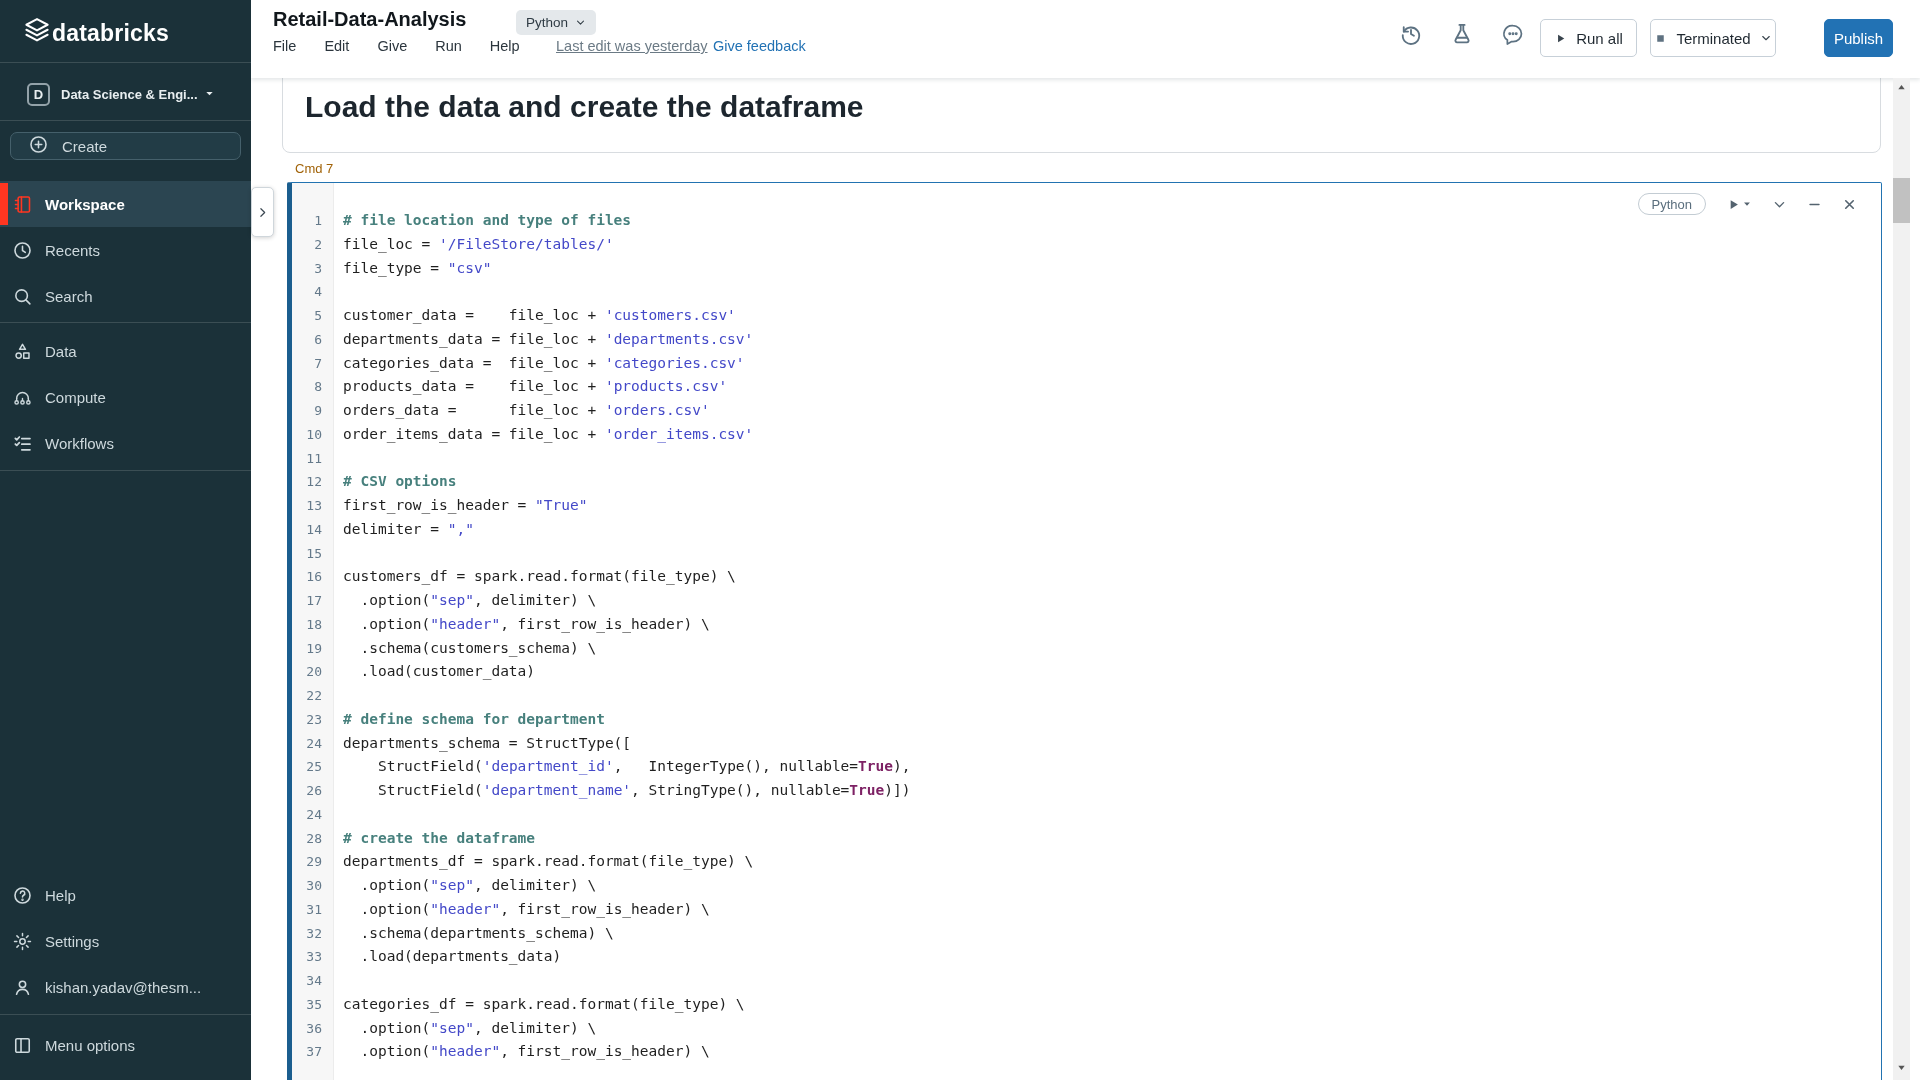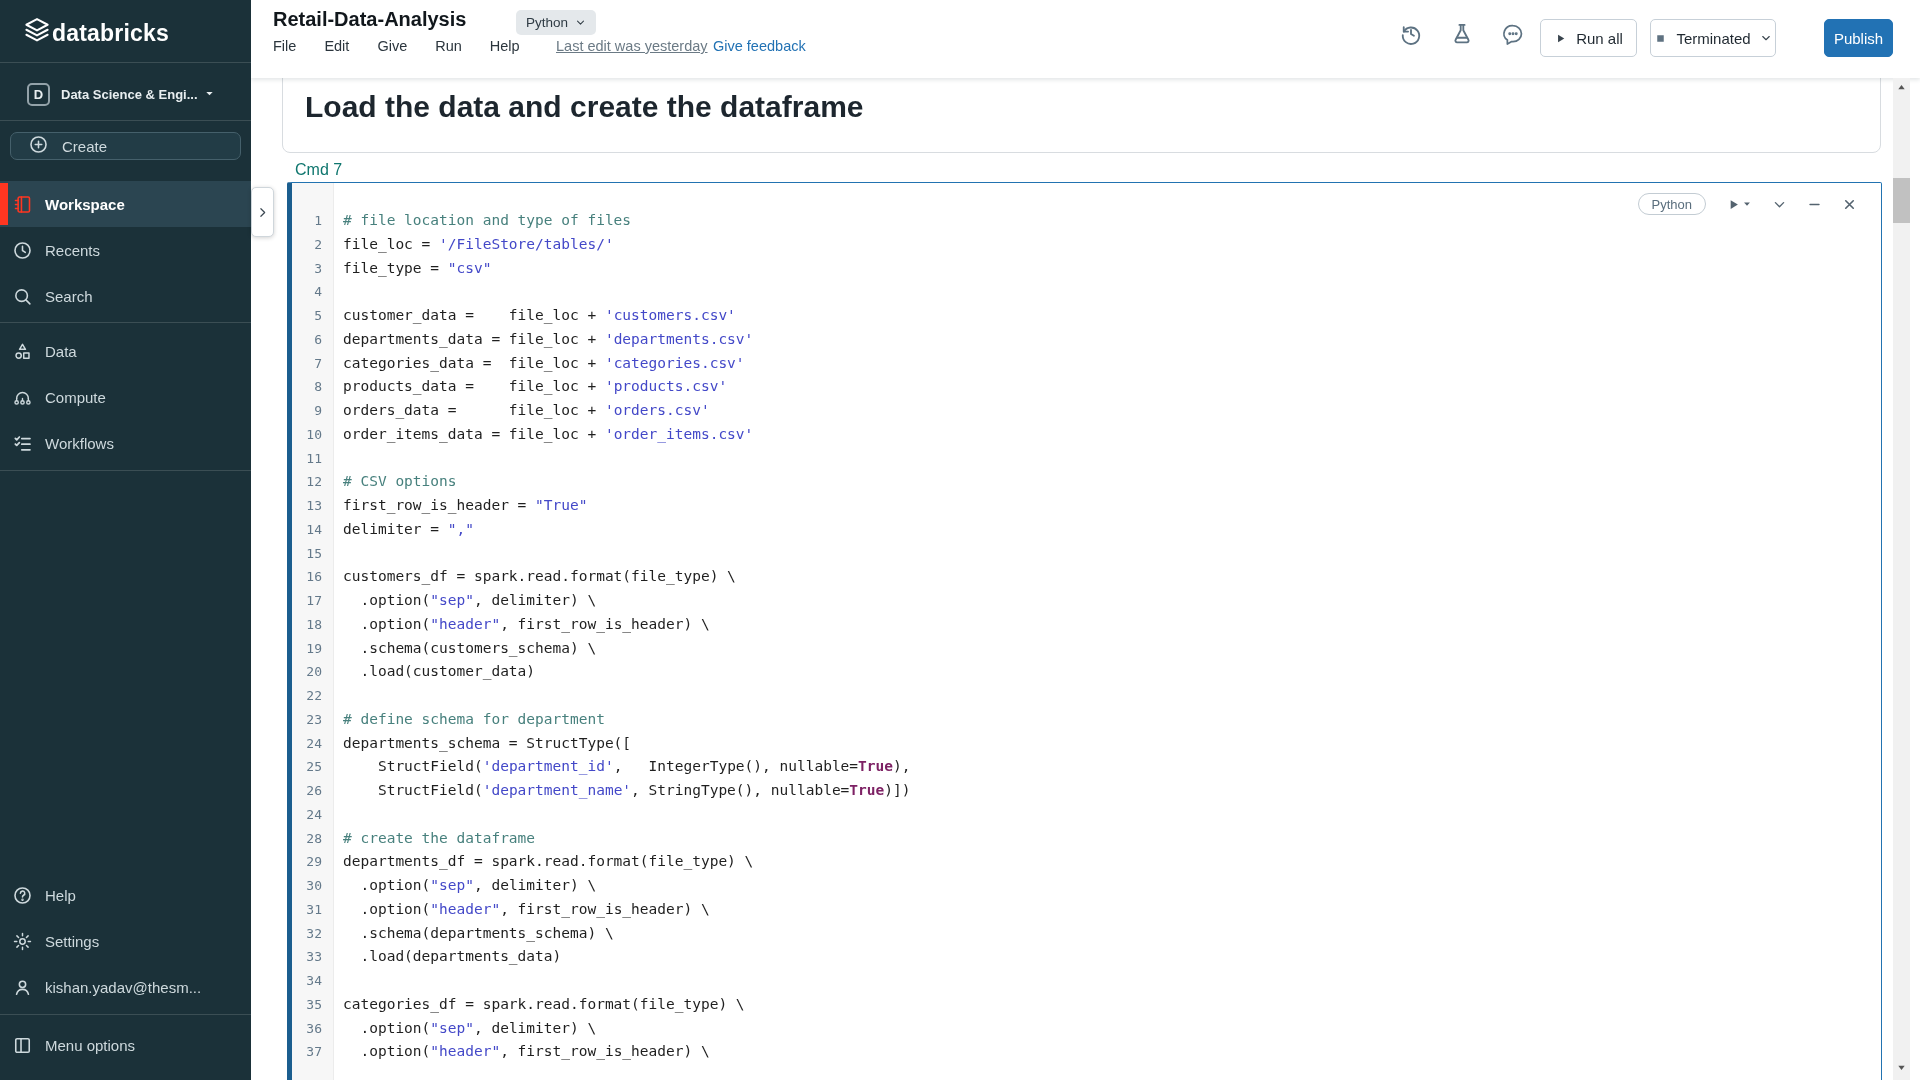--- a/index.html
+++ b/index.html
@@ -65,35 +65,35 @@
   #btn-cluster { left:1399px; width:126px; }
   #btn-cluster .sq svg { width:13px; height:13px; color:#5f7281; }
   #btn-cluster .caret svg { width:12px; height:12px; color:#39444d; }
   #btn-publish { left:1573px; width:69px; background:var(--accent,#2272b4); border-color:var(--accent,#2272b4); color:#fff; font-weight:500; }
 
   
   #content { position:absolute; left:251px; top:0; width:1669px; height:1080px; background:#fff; z-index:10; }
   #md-cell { position:absolute; left:31px; top:40px; width:1599px; height:113px; background:#fff;
     border:1px solid #d8dce0; border-radius:8px; }
   #md-heading { position:absolute; left:54px; top:90px; font-size:30px; font-weight:700; color:#1d262e; z-index:12; }
-  #cmd-label { position:absolute; left:44px; top:161px; font-size:16px; color:#0f766e; }
+  #cmd-label { position:absolute; left:44px; top:161px; font-size:13px; color:#a16207; }
 
   
   #code-cell { position:absolute; left:36px; top:182px; width:1595px; height:940px; background:#fff;
     border:1px solid var(--cell-border,#2273b1); border-left:5px solid var(--cell-border-left,#1b5e8f); border-radius:2px; }
   #gutter-bg { position:absolute; left:0; top:0; width:42px; height:100%; background:#f7f7f7; border-right:1px solid #ececec; }
   #code-lines { position:absolute; left:0; top:26px; right:10px; }
   .code-line { position:relative; height:23.75px; cursor:text; }
   .ln { position:absolute; left:0; width:30px; text-align:right; font-family:"DejaVu Sans Mono", monospace;
     font-size:13px; line-height:23.75px; color:var(--line-number,#64798a); }
   .code-text { display:block; padding-left:51px; white-space:pre; font-family:"DejaVu Sans Mono", monospace;
     font-size:14.5px; line-height:23.75px; color:var(--code-text,#1f1f1f); }
   .tk-d { color:var(--code-text,#1f1f1f); }
   .tk-s { color:var(--tk-string,#4348c8); }
-  .tk-c { color:var(--tk-comment,#47807d); }
+  .tk-c { color:var(--tk-comment,#47807d);font-weight:bold; }
   .tk-k { color:var(--tk-keyword,#7d2164); font-weight:700; }
 
   #cell-toolbar { position:absolute; top:10px; right:24px; display:flex; align-items:center; gap:20px; }
   #cell-lang-pill { height:22px; padding:0 13px; border:1px solid #c3ccd3; border-radius:12px;
     font-size:13px; color:#5a6e7d; display:flex; align-items:center; cursor:pointer; }
   .cell-icon { color:#54636f; cursor:pointer; display:inline-flex; align-items:center; }
   .cell-icon svg { width:15px; height:15px; }
   #cell-run { display:inline-flex; align-items:center; gap:1px; }
   #cell-run .caret svg { width:10px; height:10px; }
 

